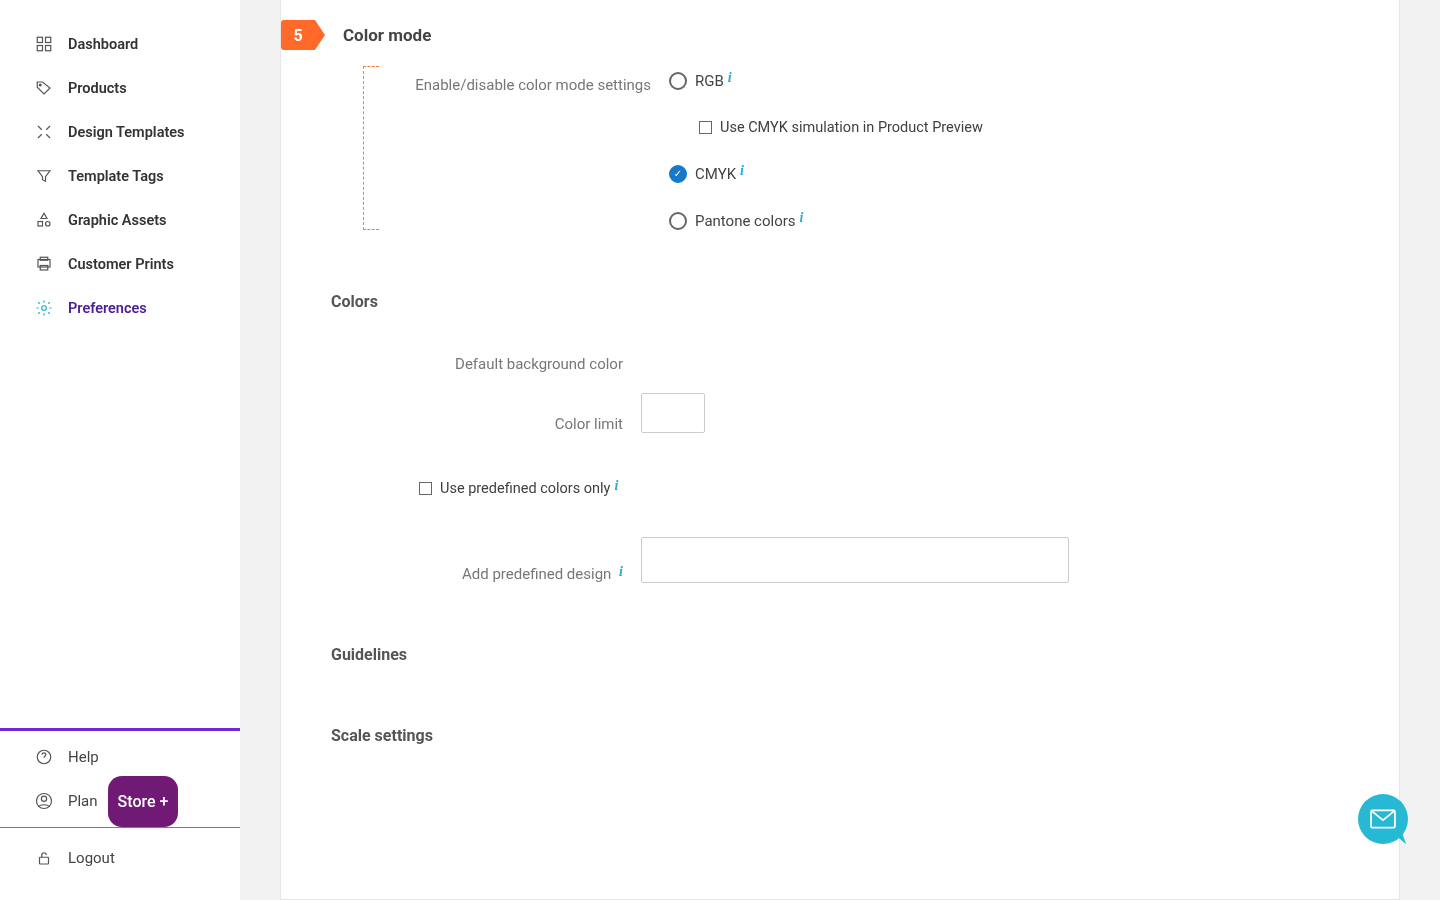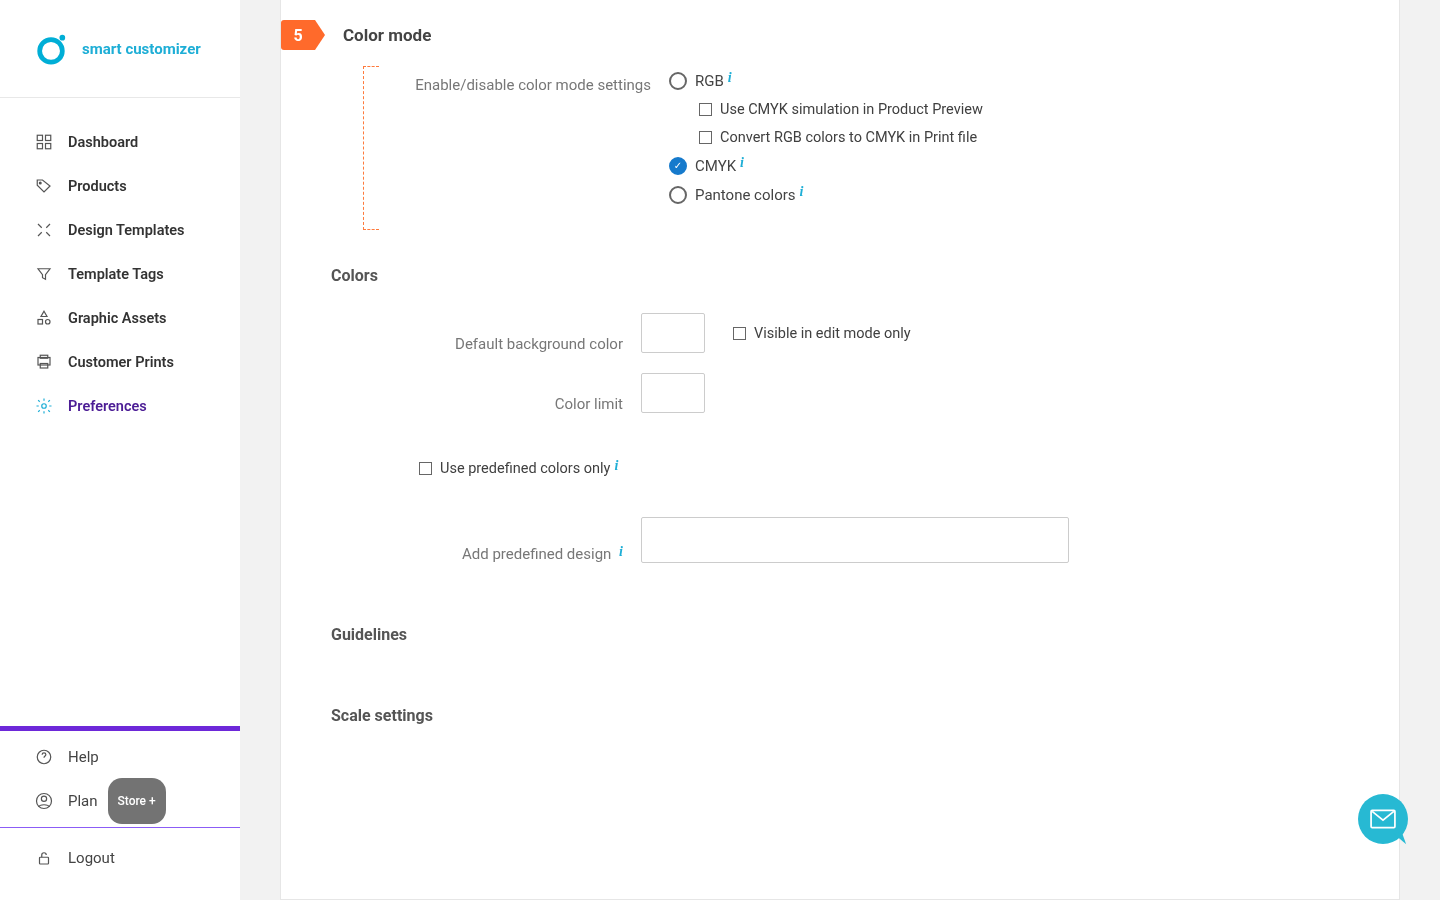--- a/index.html
+++ b/index.html
@@ -60,34 +60,34 @@
   .nav-item .icon svg { width: 18px; height: 18px; stroke: currentColor; fill: none; stroke-width: 1.6; }
   .nav-item .label {
     margin-left: 14px;
     font-size: 14.5px;
     font-weight: 600;
   }
   .nav-item.active { color: #4c1d95; }
   .nav-item.active .icon { color: #1eaed6; }
 
   .nav-bottom {
-    border-top: 5px solid #6d28d9;
+    border-top: 3px solid #6d28d9;
     padding-top: 4px;
     padding-bottom: 4px;
   }
   .nav-footer {
     border-top: 1px solid #8b5cf6;
     padding: 8px 0 20px 0;
   }
   .nav-item.slim .label { font-weight: 400; font-size: 15px; color: #444; }
   .plan-badge {
     margin-left: 10px;
-    background: #737373;
+    background: #701a75;
     color: #fff;
-    font-size: 12px;
+    font-size: 16px;
     font-weight: 500;
     padding: 16px 10px;
     border-radius: 14px;
   }
 
   
   .main {
     position: absolute;
     left: 240px; top: 0;
     right: 0;
@@ -214,21 +214,21 @@
     font-size: 14px;
     margin-left: 4px;
     position: relative;
     top: -3px;
     font-family: Georgia, serif;
   }
 
   .opts-stack {
     display: flex;
     flex-direction: column;
-    gap: 11px;
+    gap: 29px;
   }
   .opt-line { display: flex; align-items: center; }
   .indent-sub { padding-left: 30px; }
 
   
   .subsection-heading {
     font-size: 16px;
     font-weight: 700;
     color: #555;
     margin: 62px 0 28px 50px;
@@ -277,29 +277,20 @@
     border-right: 0 solid transparent;
     border-top: 14px solid #27b9d3;
     transform: rotate(-20deg);
   }
   .chat-btn svg { width: 26px; height: 20px; stroke: #fff; fill: none; stroke-width: 1.6; }
 </style>
 </head>
 <body>
 
 <aside class="sidebar">
-  <div class="sidebar-header">
-    <span class="logo-circle">
-      <svg viewBox="0 0 36 36">
-          <circle cx="18" cy="20" r="12" stroke="#00aed6" stroke-width="5" fill="none"></circle>
-          <circle cx="30" cy="6" r="3" fill="#00aed6"></circle>
-        </svg>
-    </span>
-    <span class="brand-text">smart customizer</span>
-  </div>
 
   <nav class="nav">
     <div class="nav-item">
       <span class="icon">
           <svg viewBox="0 0 24 24">
             <rect x="3" y="3" width="7" height="7"></rect>
             <rect x="14" y="3" width="7" height="7"></rect>
             <rect x="3" y="14" width="7" height="7"></rect>
             <rect x="14" y="14" width="7" height="7"></rect>
           </svg>
@@ -413,50 +404,39 @@
           <div class="opts-stack">
             <div class="opt-line">
               <span class="radio"></span>
               <span class="opt-label">RGB</span>
               <span class="info-icon">i</span>
             </div>
             <div class="opt-line indent-sub">
               <span class="checkbox"></span>
               <span class="opt-label sub">Use CMYK simulation in Product Preview</span>
             </div>
-            <div class="opt-line indent-sub">
-              <span class="checkbox"></span>
-              <span class="opt-label sub">Convert RGB colors to CMYK in Print file</span>
-            </div>
             <div class="opt-line">
               <span class="radio checked"></span>
               <span class="opt-label">CMYK</span>
               <span class="info-icon">i</span>
             </div>
             <div class="opt-line">
               <span class="radio"></span>
               <span class="opt-label">Pantone colors</span>
               <span class="info-icon">i</span>
             </div>
           </div>
         </div>
       </div>
     </div>
 
     <div class="subsection-heading">Colors</div>
     <div class="form-area">
       <div class="row" style="margin-bottom:20px;">
         <div class="label-col">Default background color</div>
-        <div class="input-col">
-          <div class="small-input"></div>
-          <div class="checkbox-inline">
-            <span class="checkbox"></span>
-            <span class="opt-label sub">Visible in edit mode only</span>
-          </div>
-        </div>
       </div>
       <div class="row" style="margin-bottom:30px;">
         <div class="label-col">Color limit</div>
         <div class="input-col">
           <div class="small-input"></div>
         </div>
       </div>
       <div class="row" style="margin-bottom:40px;">
         <div class="label-col"></div>
         <div class="input-col" style="margin-left:-222px;">

